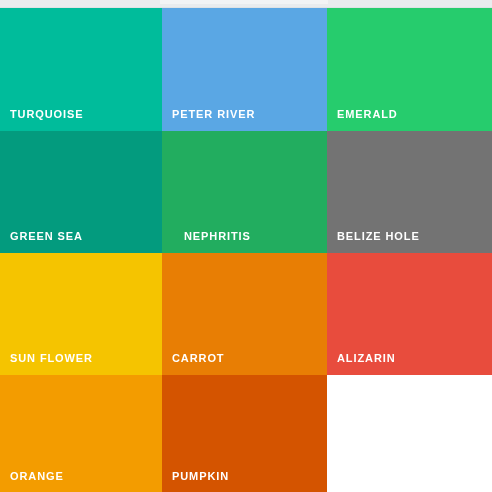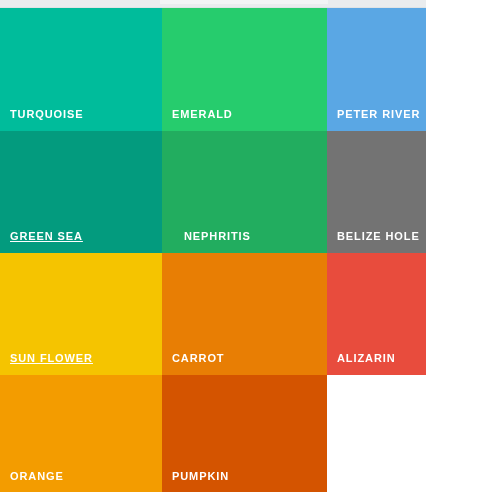--- a/index.html
+++ b/index.html
@@ -7,21 +7,21 @@
     padding: 0;
     width: 492px;
     height: 492px;
     overflow: hidden;
     background: #ffffff;
     font-family: "Liberation Sans", sans-serif;
   }
 
   #page {
     position: relative;
-    width: 426px;
+    width: 492px;
     height: 492px;
     overflow: hidden;
     background: #ffffff;
     text-align: right;
   }
 
   
   .top-chrome {
     position: absolute;
     left: 0;
@@ -97,39 +97,39 @@
   <div class="top-chrome" style="background-color: rgb(233, 236, 238);">
     <div class="chrome-notch" style="background-color: rgb(242, 244, 245);"></div>
     <div class="chrome-hairline"></div>
   </div>
 
   <div class="palette-grid">
 
     <div class="swatch col-left row-1" style="background-color: rgb(0, 188, 155);">
       <span class="swatch-label" style="color: rgb(255, 255, 255);">TURQUOISE</span>
     </div>
+    <div class="swatch col-right row-1" style="background-color: rgb(90, 167, 228);">
+      <span class="swatch-label" style="color: rgb(255, 255, 255);">PETER RIVER</span>
+    </div>
     <div class="swatch col-mid row-1" style="background-color: rgb(38, 204, 109);">
       <span class="swatch-label" style="color: rgb(255, 255, 255);">EMERALD</span>
     </div>
-    <div class="swatch col-right row-1" style="background-color: rgb(90, 167, 228);">
-      <span class="swatch-label" style="color: rgb(255, 255, 255);">PETER RIVER</span>
-    </div>
 
     <div class="swatch col-left row-2" style="background-color: rgb(3, 155, 126);">
-      <span class="swatch-label" style="color: rgb(255, 255, 255); text-decoration: underline;">GREEN SEA</span>
+      <span class="swatch-label" style="color: rgb(255, 255, 255);">GREEN SEA</span>
     </div>
     <div class="swatch col-mid row-2" style="background-color: rgb(34, 173, 95);">
       <span class="swatch-label" style="color: rgb(255, 255, 255); padding-left: 12px;">NEPHRITIS</span>
     </div>
     <div class="swatch col-right row-2" style="background-color: #737373;">
       <span class="swatch-label" style="color: rgb(255, 255, 255);">BELIZE HOLE</span>
     </div>
 
     <div class="swatch col-left row-3" style="background-color: rgb(245, 196, 0);">
-      <span class="swatch-label" style="color: rgb(255, 255, 255); text-decoration: underline;">SUN FLOWER</span>
+      <span class="swatch-label" style="color: rgb(255, 255, 255);">SUN FLOWER</span>
     </div>
     <div class="swatch col-mid row-3" style="background-color: rgb(232, 126, 4); padding-left: 12px;">
       <span class="swatch-label" style="color: rgb(255, 255, 255);">CARROT</span>
     </div>
     <div class="swatch col-right row-3" style="background-color: rgb(232, 76, 61);">
       <span class="swatch-label" style="color: rgb(255, 255, 255);">ALIZARIN</span>
     </div>
 
     <div class="swatch col-left row-4 row-bottom" style="background-color: rgb(243, 156, 0);">
       <span class="swatch-label" style="color: rgb(255, 255, 255);">ORANGE</span>

